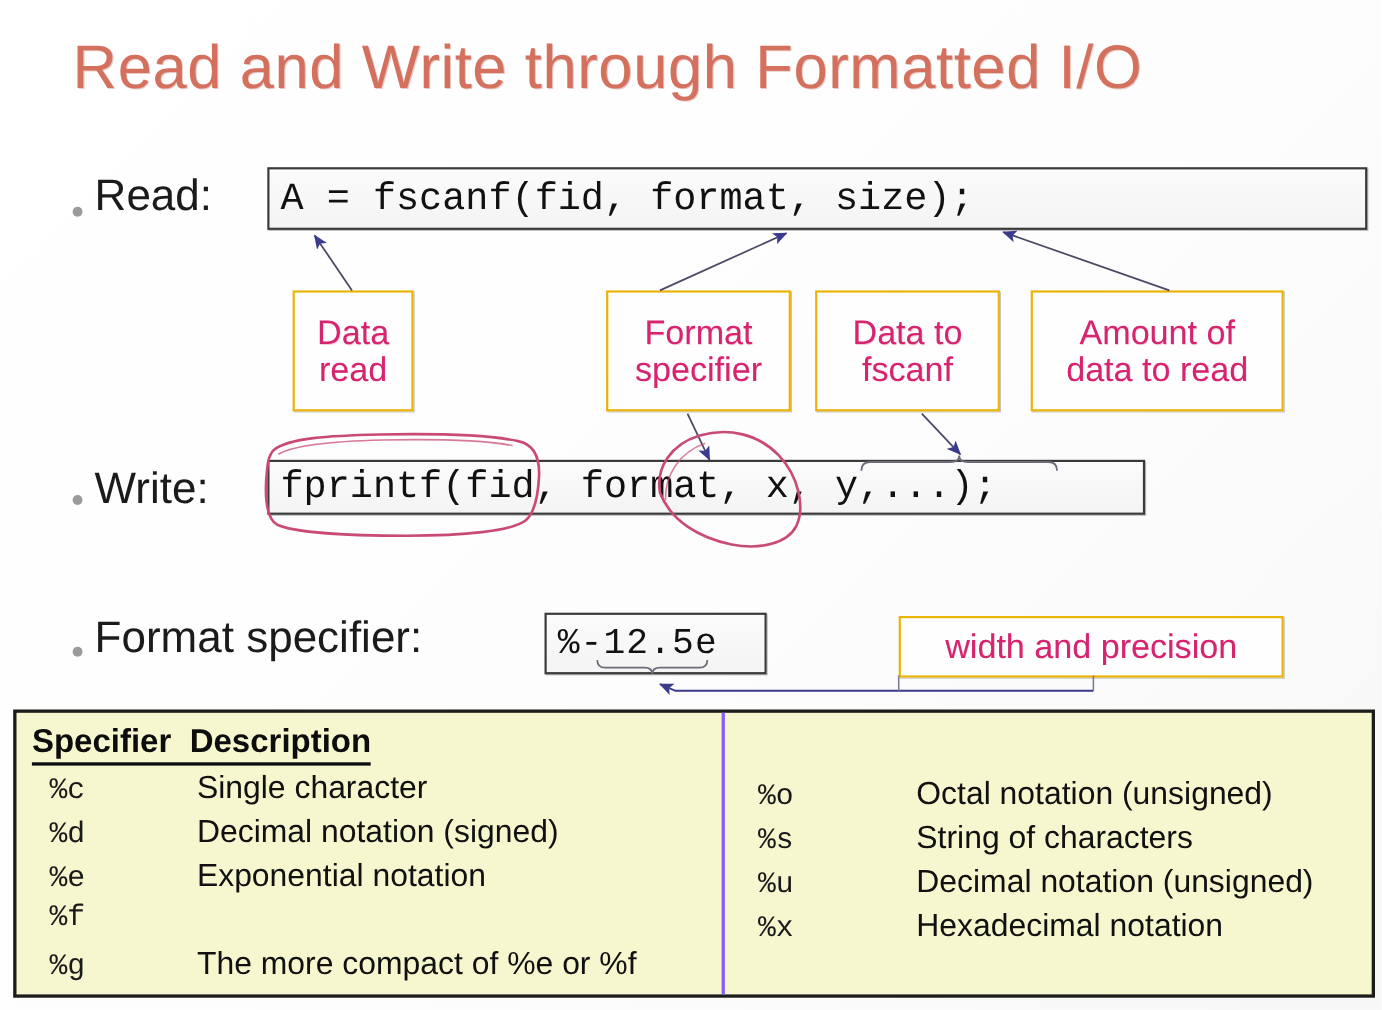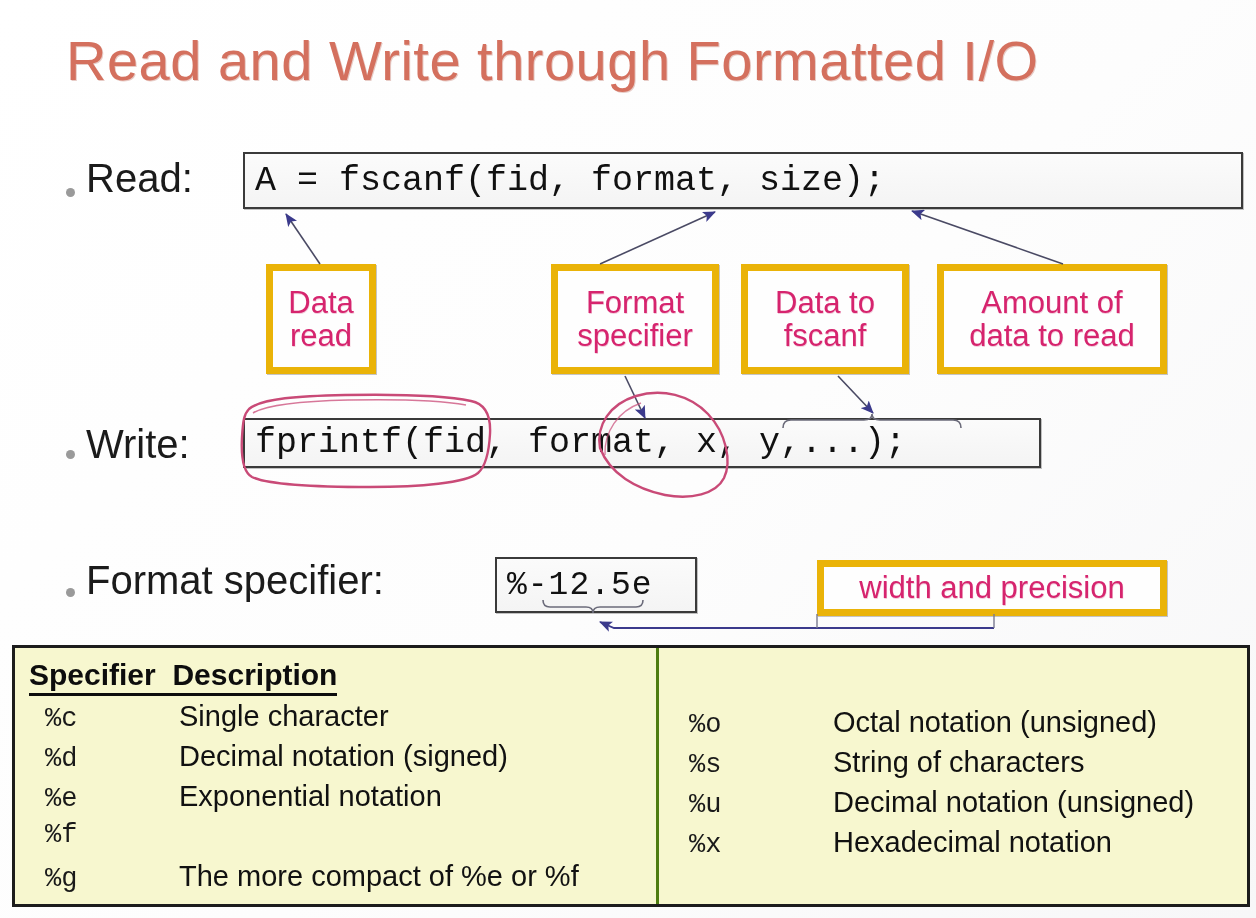--- a/index.html
+++ b/index.html
@@ -65,21 +65,21 @@
     letter-spacing: 0px;
   }
   #format-spec-box .code-text {
     font-size: 33px;
     letter-spacing: 1px;
   }
 
   
   .callout {
     position: absolute;
-    border: 7px solid #eab308;
+    border: 2px solid #eab308;
     background: #fefefe;
     box-sizing: border-box;
     display: flex;
     flex-direction: column;
     align-items: center;
     justify-content: center;
     box-shadow: 1px 1px 0 rgba(140,140,140,0.5);
   }
   .callout .line {
     font-size: 31px;
@@ -113,21 +113,21 @@
     box-sizing: border-box;
     background: #f7f7cf;
     display: flex;
   }
   .tbl-col {
     box-sizing: border-box;
     position: relative;
   }
   #tbl-col-left {
     width: 644px;
-    border-right: 3px solid #4d7c0f;
+    border-right: 3px solid #8b5cf6;
     padding: 10px 0 0 14px;
   }
   #tbl-col-right {
     flex: 1;
     padding: 10px 0 0 14px;
   }
   .tbl-header {
     font-size: 30px;
     font-weight: bold;
     color: #0d0d0d;

